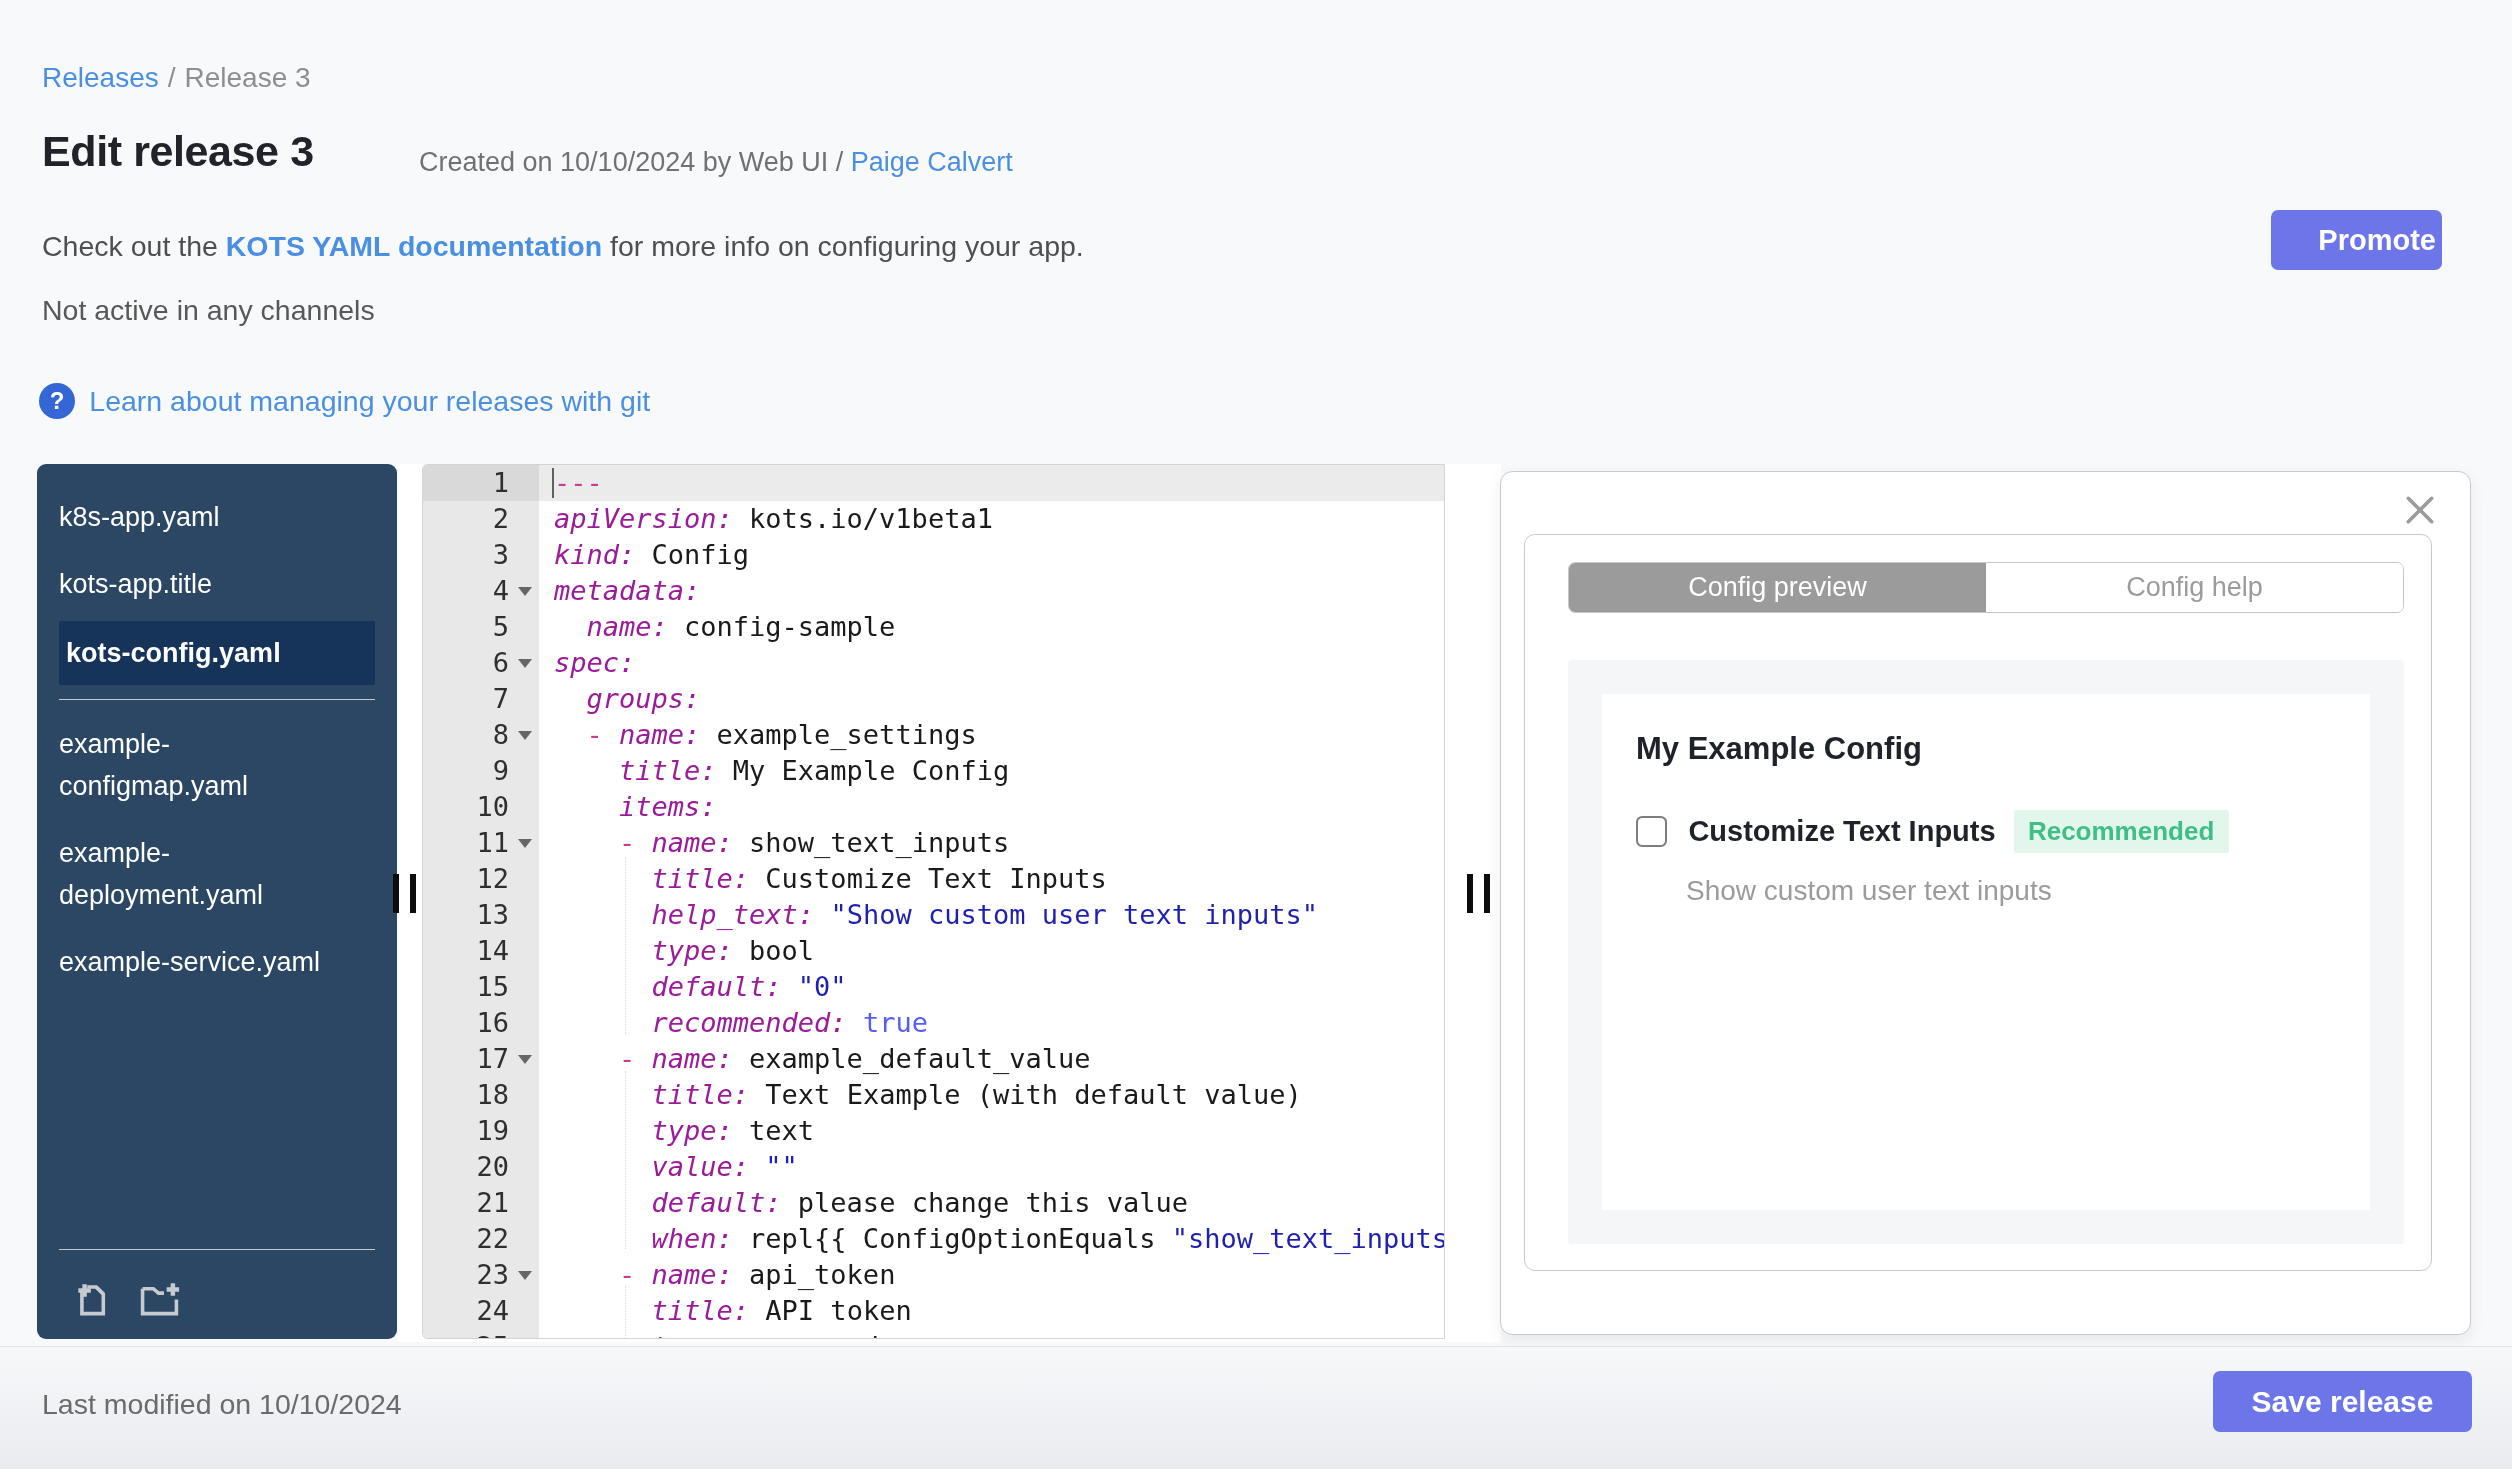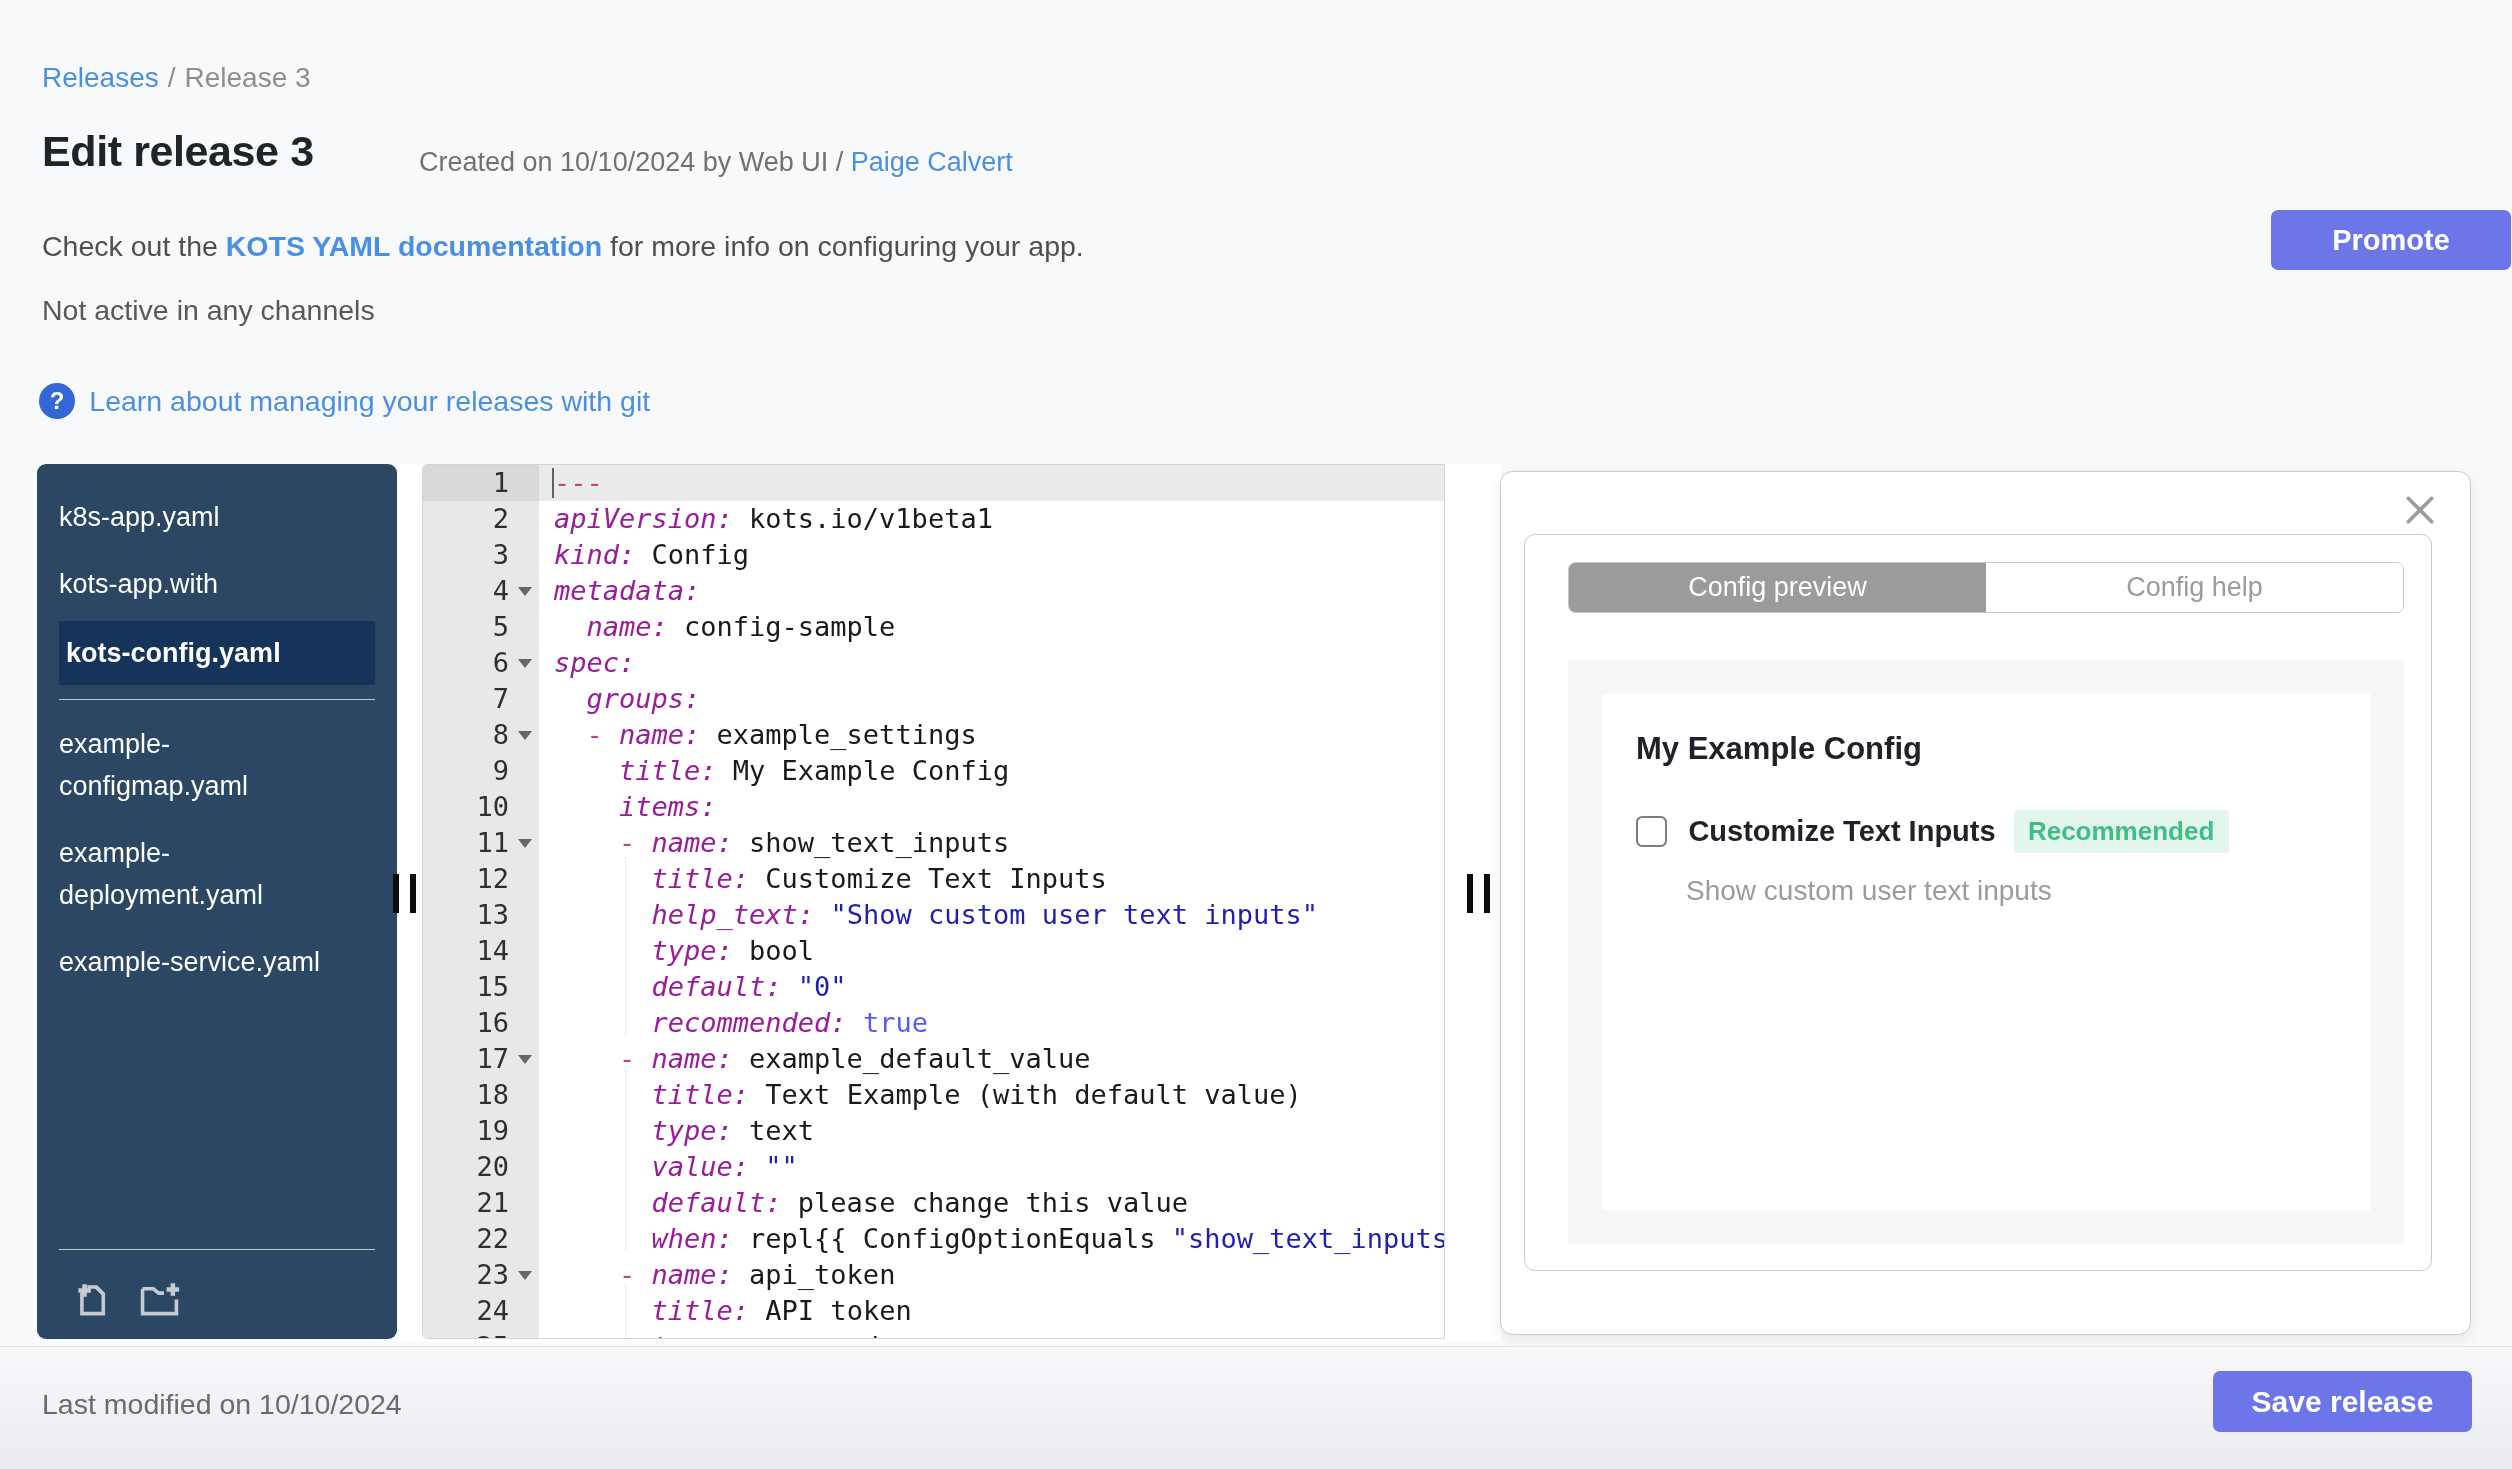--- a/index.html
+++ b/index.html
@@ -9,22 +9,22 @@
   
   #breadcrumb{left:42px;top:62px;font-size:28px;}
   #breadcrumb .lnk{color:var(--link,#4a8fe2);cursor:pointer;}
   #breadcrumb .sep{color:#8e8e8e;margin:0 9px;}
   #breadcrumb .cur{color:#8e8e8e;}
   #page-title{left:42px;top:127px;font-size:43px;font-weight:700;letter-spacing:-0.4px;}
   #created-line{left:419px;top:147px;font-size:27px;color:#717171;}
   #created-line .lnk{color:var(--link,#4a8fe2);cursor:pointer;}
   #doc-line{left:42px;top:230px;font-size:28.5px;color:#4f4f4f;}
   #doc-line .lnk{color:var(--link,#4a8fe2);font-weight:600;cursor:pointer;}
-  #promote-btn{left:2271px;top:210px;width:240px;height:60px;background:var(--accent,#6d76e9);
-    color:#fff;font-size:29px;font-weight:700;border:none;border-radius:7.1px;cursor:pointer;}
+  #promote-btn{left:2271px;top:210px;width:171px;height:60px;background:var(--accent,#6d76e9);
+    color:#fff;font-size:29px;font-weight:700;border:none;border-radius:7.1px;cursor:pointer;text-align:right;}
   #channels-status{left:42px;top:294px;font-size:28.5px;color:#585858;}
   #git-row{left:39px;top:383px;display:flex;align-items:center;cursor:pointer;}
   #help-icon{width:36px;height:36px;border-radius:50%;background:#3566d6;color:#fff;
     font-size:24px;font-weight:700;display:flex;align-items:center;justify-content:center;}
   #git-link{margin-left:14.3px;font-size:28.5px;color:var(--link,#4a8fe2);}
   
   #main-pane{left:398px;top:464px;width:1103px;height:878px;background:#fff;}
   #sidebar{left:37px;top:464px;width:360px;height:875px;background:var(--sidebar,#2b4764);
     border-radius:9px;color:#fff;}
   #file-list{padding:23px 0 0 0;margin:0;list-style:none;}
@@ -109,21 +109,21 @@
 <div class="abs" id="git-row">
   <span id="help-icon">?</span>
   <span id="git-link">Learn about managing your releases with git</span>
 </div>
 
 <div class="abs" id="main-pane"></div>
 
 <div class="abs" id="sidebar">
   <ul id="file-list">
       <li class="file-item"><span class="file-label">k8s-app.yaml</span></li>
-      <li class="file-item"><span class="file-label">kots-app.with</span></li>
+      <li class="file-item"><span class="file-label">kots-app.title</span></li>
       <li class="file-item selected"><span class="file-label">kots-config.yaml</span></li>
       <hr class="side-divider">
       <li class="file-item"><span class="file-label">example-configmap.yaml</span></li>
       <li class="file-item"><span class="file-label">example-deployment.yaml</span></li>
       <li class="file-item"><span class="file-label">example-service.yaml</span></li>
     </ul>
   <div id="sidebar-actions">
     <hr class="side-divider">
     <div class="row">
       <svg width="41" height="41" viewBox="0 0 46 46" fill="none" stroke="#c6cbd1" stroke-width="4">

